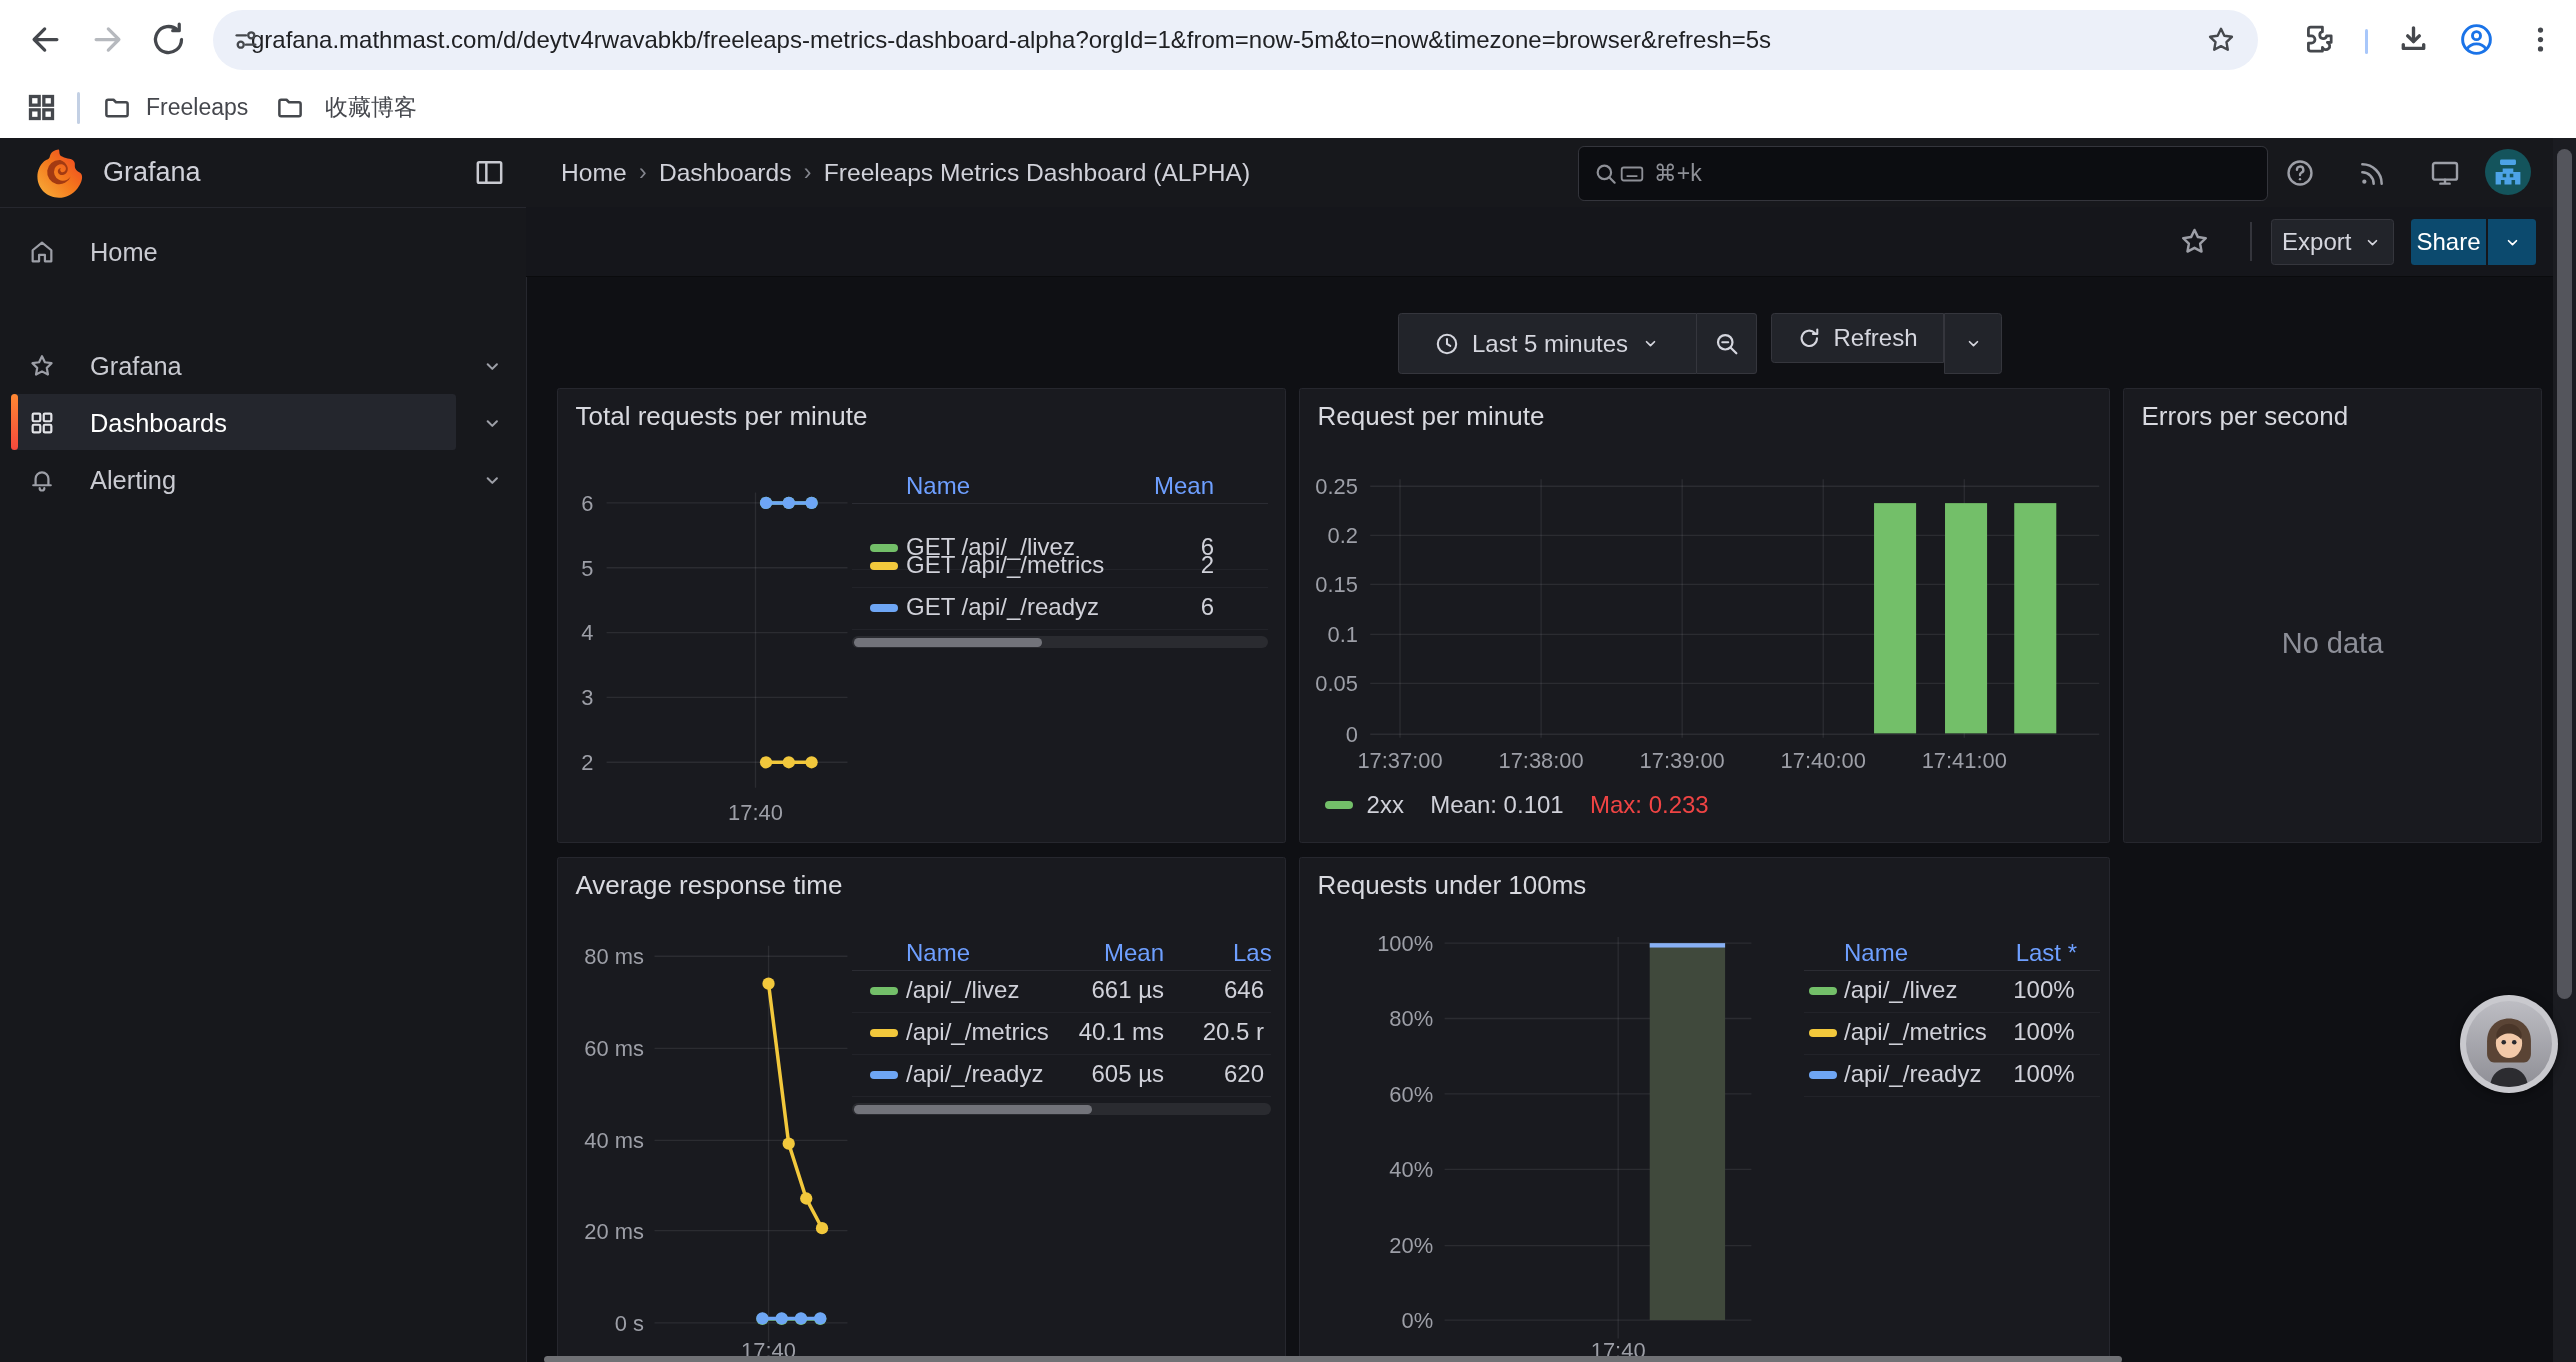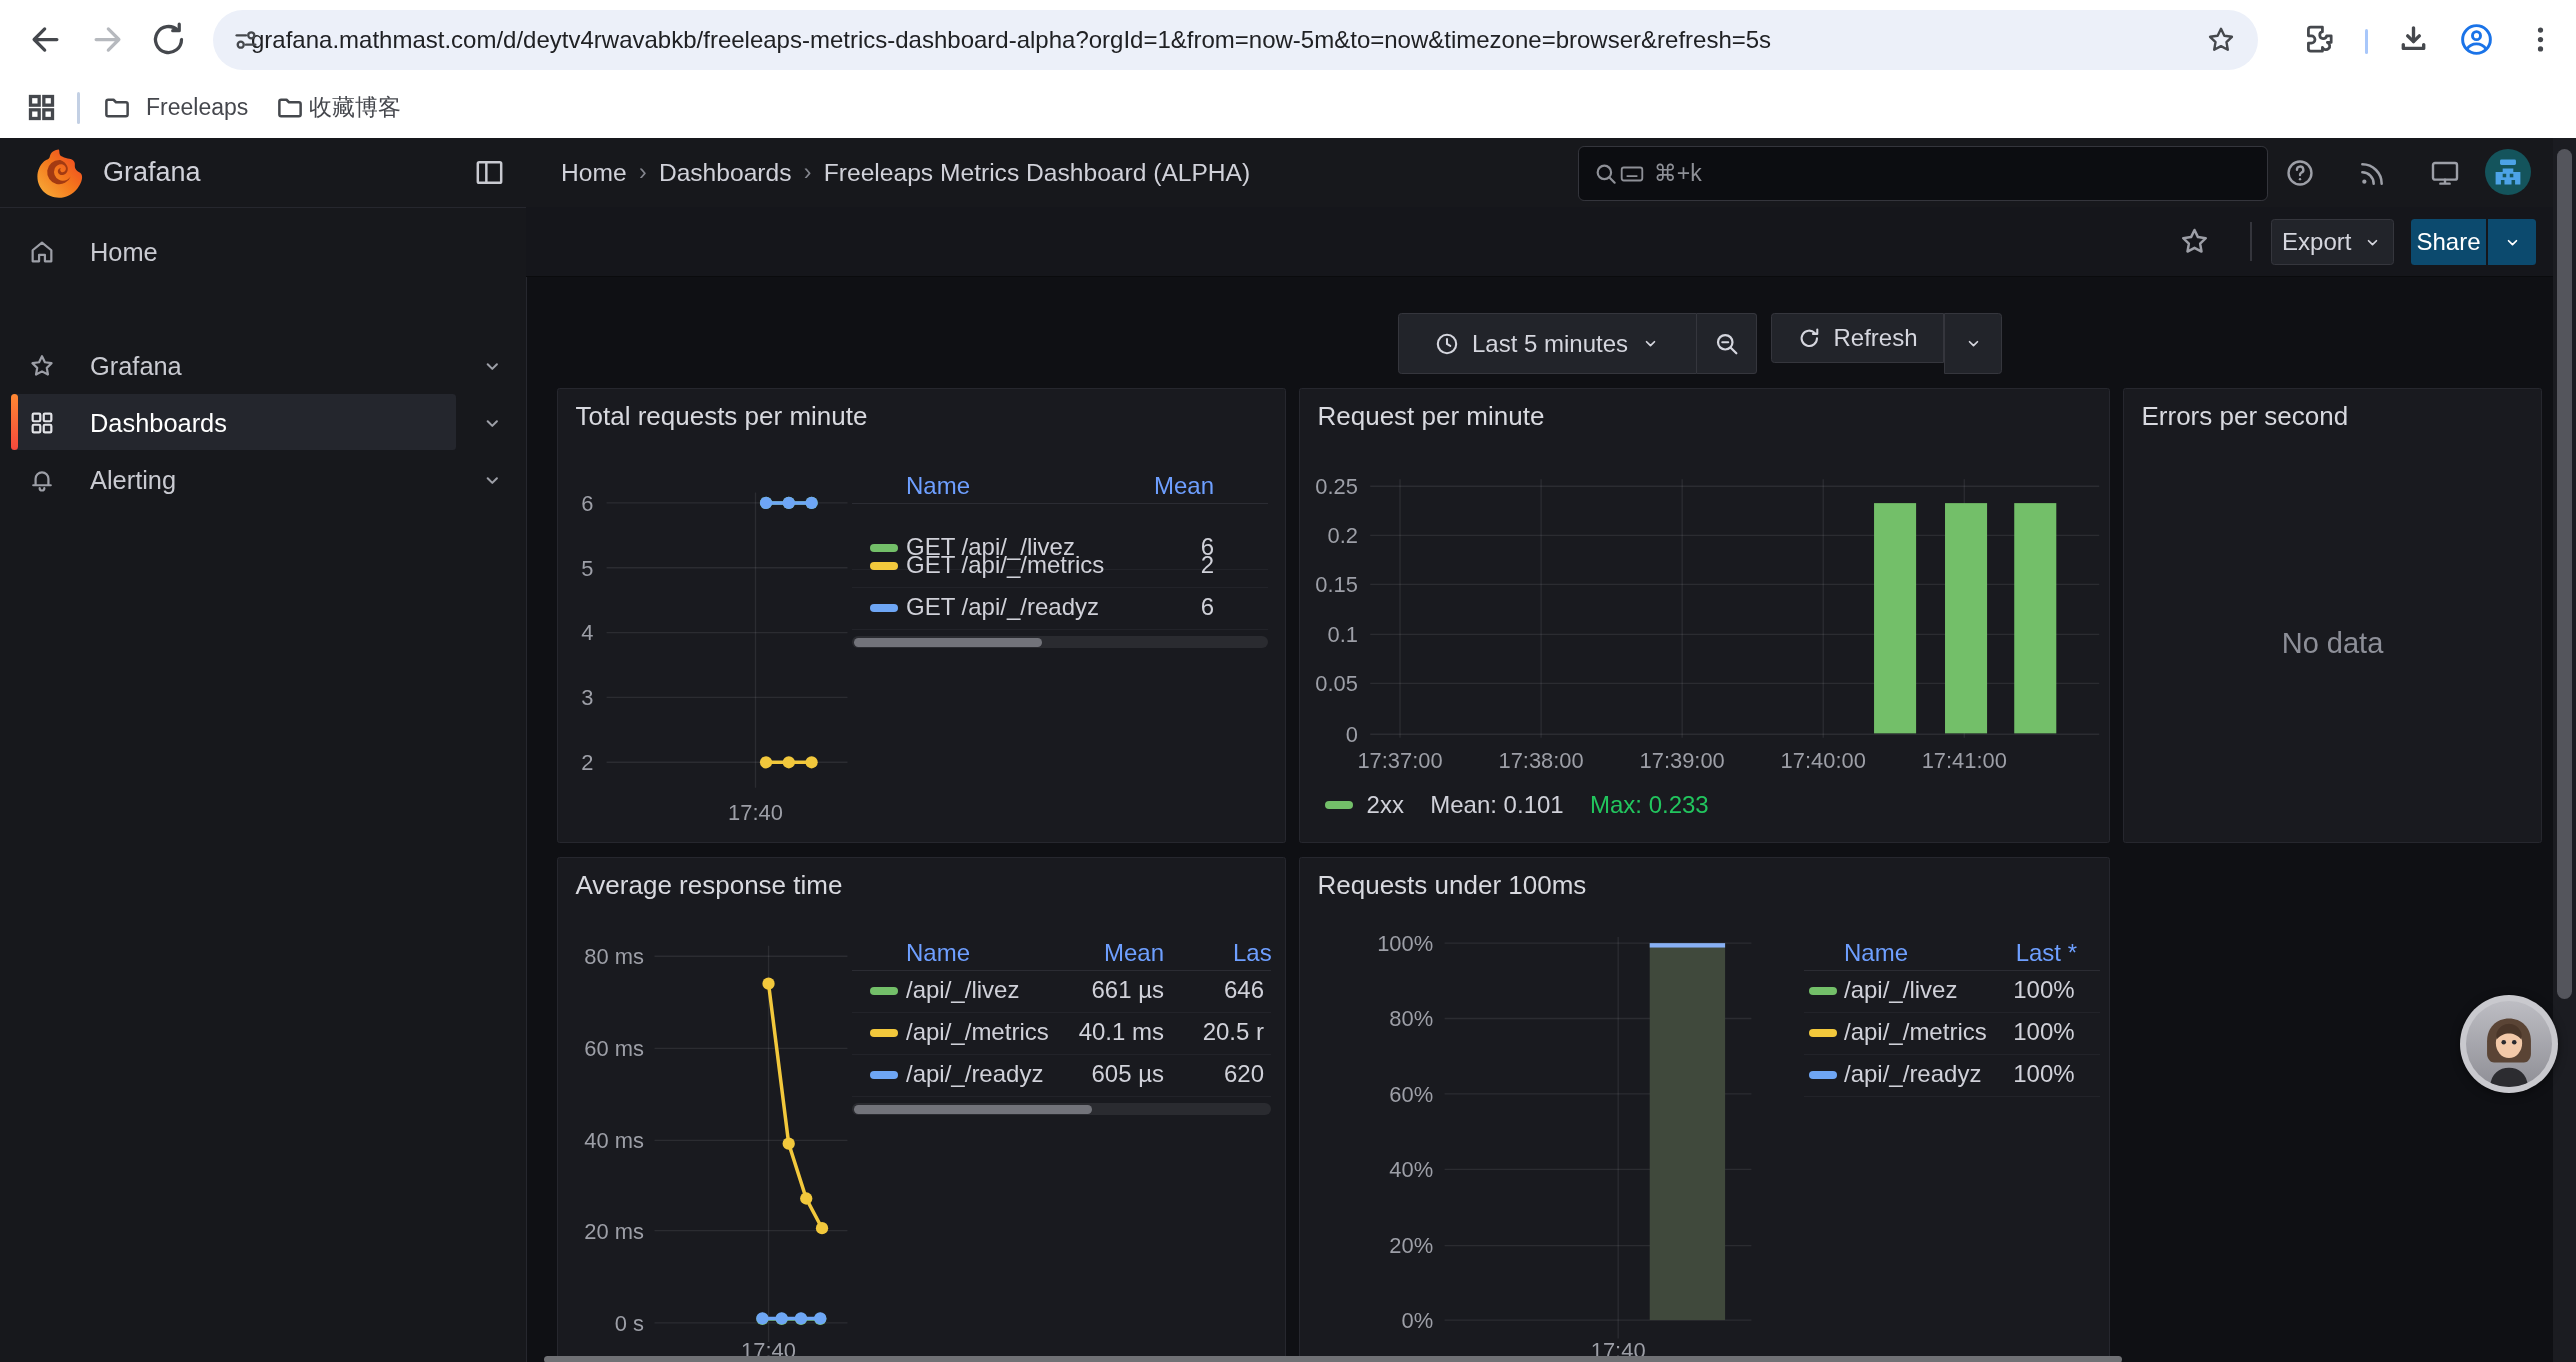--- a/index.html
+++ b/index.html
@@ -152,21 +152,21 @@
     </div>
     <div class="abs" style="left:77px;top:13px;width:2.6px;height:32px;background:#c3d0e4;border-radius:1.8px;"></div>
     <div class="abs" style="left:102px;top:8.8px;height:40px;display:flex;align-items:center;gap:14px;">
       <span style="width:30px;height:30px;color:#45484d;">
         <svg viewBox="0 0 24 24" width="30" height="30" fill="none" stroke="currentColor" stroke-width="2" stroke-linejoin="round">
             <path d="M3.5 6.8c0-.8.6-1.4 1.4-1.4h4.3l2 2h7.9c.8 0 1.4.6 1.4 1.4v8.4c0 .8-.6 1.4-1.4 1.4H4.9c-.8 0-1.4-.6-1.4-1.4z"></path>
           </svg>
       </span>
       <span class="bm-label">Freeleaps</span>
     </div>
-    <div class="abs" style="left:275px;top:8.8px;height:40px;display:flex;align-items:center;gap:4px;">
+    <div class="abs" style="left:275px;top:8.8px;height:40px;display:flex;align-items:center;gap:20px;">
       <span style="width:30px;height:30px;color:#45484d;">
         <svg viewBox="0 0 24 24" width="30" height="30" fill="none" stroke="currentColor" stroke-width="2" stroke-linejoin="round">
             <path d="M3.5 6.8c0-.8.6-1.4 1.4-1.4h4.3l2 2h7.9c.8 0 1.4.6 1.4 1.4v8.4c0 .8-.6 1.4-1.4 1.4H4.9c-.8 0-1.4-.6-1.4-1.4z"></path>
           </svg>
       </span>
       <span class="bm-label">收藏博客</span>
     </div>
   </div>
 
   <div class="abs" id="app">
@@ -439,21 +439,21 @@
           <line x1="758" y1="103" x2="758" y2="398" stroke="rgba(204,204,220,0.10)" stroke-width="1.5"></line>
           <text x="758" y="432" text-anchor="middle" fill="#9d9fa7" font-size="25" font-family="Liberation Sans, DejaVu Sans, sans-serif">17:41:00</text>
           <rect x="655" y="130.24399999999997" width="48" height="262.75600000000003" fill="#73bf69"></rect>
           <rect x="736" y="130.24399999999997" width="48" height="262.75600000000003" fill="#73bf69"></rect>
           <rect x="815" y="130.24399999999997" width="48" height="262.75600000000003" fill="#73bf69"></rect>
         </svg>
       <div class="abs" style="left:24.6px;top:402px;display:flex;align-items:center;gap:14px;">
         <span class="lg-pill" style="position:static;margin-top:0;background:#73bf69;"></span>
         <span style="font-size:24px;color:#d0d1d9;">2xx</span>
         <span style="font-size:24px;color:#d0d1d9;margin-left:12.3px;">Mean: 0.101</span>
-        <span style="font-size:24px;color:#22c55e;margin-left:12.3px;">Max: 0.233</span>
+        <span style="font-size:24px;color:#ef4444;margin-left:12.3px;">Max: 0.233</span>
       </div>
     </div>
 
     <div class="abs panel" id="panel3" style="left:2123px;top:250px;width:419px;height:455px;">
       <div class="panel-title">Errors per second</div>
       <div class="nodata" style="top:238px;">No data</div>
     </div>
 
     <div class="abs panel" id="panel4" style="left:557px;top:719px;width:729px;height:526px;">
       <div class="panel-title">Average response time</div>

